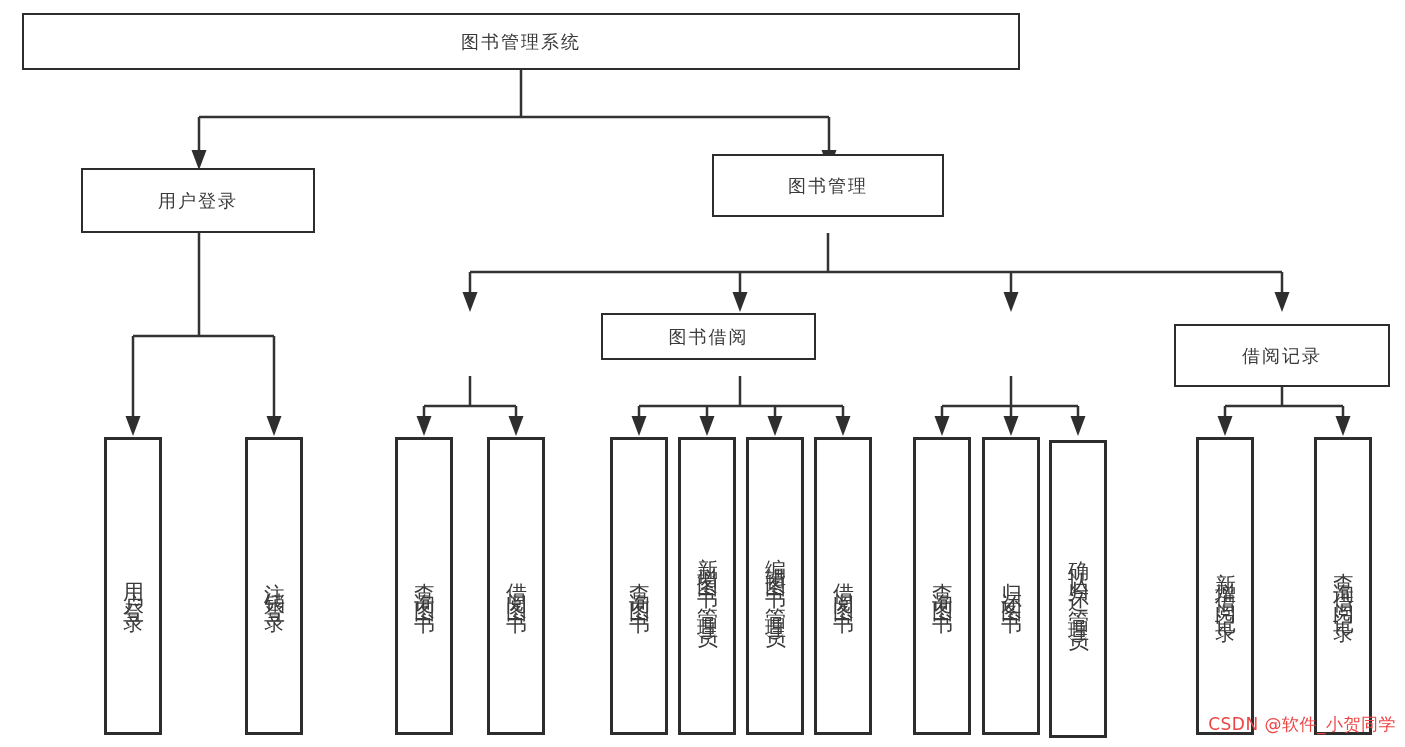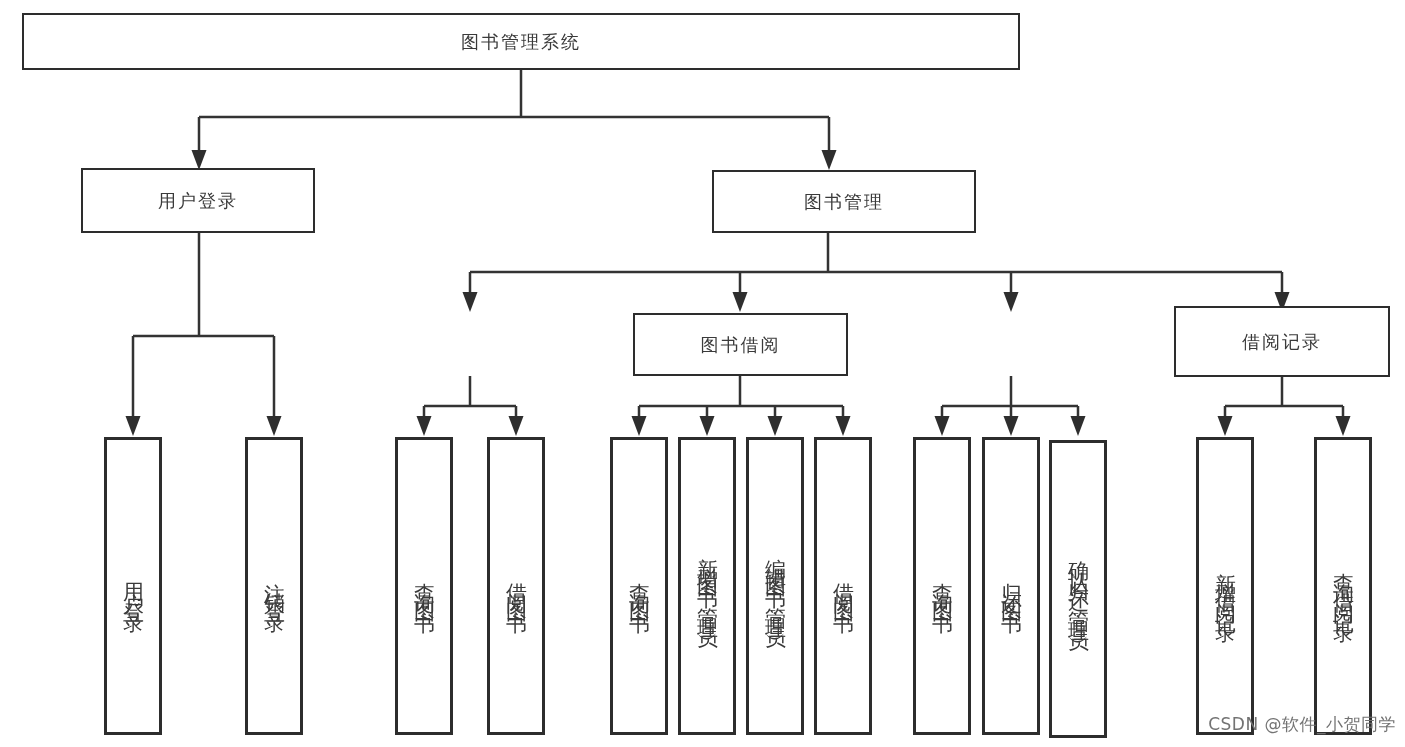--- a/index.html
+++ b/index.html
@@ -16,21 +16,21 @@
     color:#3a3a3a;
     text-align:right;
   }
   .h{font-size:18px;letter-spacing:2px;white-space:nowrap;}
   .v{
     writing-mode:vertical-rl;text-orientation:mixed;
     font-size:21px;letter-spacing:10px;line-height:1;border-width:3px;
   }
   .watermark{
     position:absolute;z-index:3;right:9px;top:713px;
-    font-size:17px;letter-spacing:0.5px;color:#737373;white-space:nowrap;
+    font-size:17px;letter-spacing:0.5px;color:#ef4444;white-space:nowrap;
   }
 </style>
 </head>
 <body>
 
 <div class="stage">
 
   <svg class="edges" width="1405" height="747" viewBox="0 0 1405 747">
 
     <g>
@@ -77,24 +77,24 @@
     <g>
       <path d="M1282 376 V406 M1225 406 H1343 M1225 406 V418 M1343 406 V418"></path>
       <polygon points="1217.5,416 1232.5,416 1225,436"></polygon>
       <polygon points="1335.5,416 1350.5,416 1343,436"></polygon>
     </g>
   </svg>
 
   <div class="node h" style="left:22px;top:13px;width:998px;height:57px">图书管理系统</div>
 
   <div class="node h" style="left:81px;top:168px;width:234px;height:65px">用户登录</div>
-  <div class="node h" style="left:712px;top:170px;width:264px;height:63px">图书管理</div>
+  <div class="node h" style="left:712px;top:154px;width:232px;height:63px">图书管理</div>
 
-  <div class="node h" style="left:633px;top:313px;width:215px;height:63px">图书借阅</div>
-  <div class="node h" style="left:1174px;top:306px;width:216px;height:71px">借阅记录</div>
+  <div class="node h" style="left:601px;top:313px;width:215px;height:47px">图书借阅</div>
+  <div class="node h" style="left:1174px;top:324px;width:216px;height:63px">借阅记录</div>
 
   <div class="node v" style="left:104px;top:437px;width:58px;height:298px">用户登录</div>
   <div class="node v" style="left:245px;top:437px;width:58px;height:298px">注销登录</div>
 
   <div class="node v" style="left:395px;top:437px;width:58px;height:298px">查询图书</div>
   <div class="node v" style="left:487px;top:437px;width:58px;height:298px">借阅图书</div>
 
   <div class="node v" style="left:610px;top:437px;width:58px;height:298px">查询图书</div>
   <div class="node v" style="left:678px;top:437px;width:58px;height:298px">新增图书（管理员）</div>
   <div class="node v" style="left:746px;top:437px;width:58px;height:298px">编辑图书（管理员）</div>

